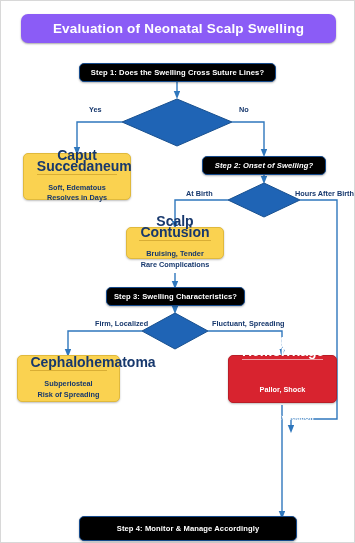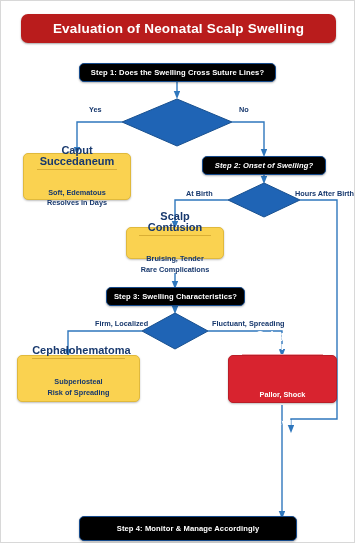--- a/index.html
+++ b/index.html
@@ -13,21 +13,21 @@
     position:relative;
     width:355px;height:543px;
     background:#ffffff;
     box-sizing:border-box;
     border:1px solid #d8d8d8;
   }
   
   .node{position:absolute;box-sizing:border-box;}
 
   .title-bar{
-    background:#b91c1c;
+    background:#8b5cf6;
     border-radius:7px;
     color:#ffffff;
     display:flex;align-items:center;justify-content:center;
     font-weight:bold;
     font-size:13.5px;
     letter-spacing:.2px;
     box-shadow:0 1px 2px rgba(0,0,0,.35);
   }
 
   .step-box{
@@ -47,25 +47,25 @@
     display:flex;flex-direction:column;align-items:center;justify-content:center;
     box-shadow:0 1px 2px rgba(0,0,0,.25);
     padding:3px 4px;
   }
   .outcome.yellow{background:#f9d košt;}
   .outcome.yellow{background:#fad250;border:1px solid #e0b93c;}
   .outcome.red{background:#d8232f;border:1px solid #b91d27;}
 
   .outcome .o-title{
     font-weight:bold;
-    font-size:11px;
+    font-size:14px;
     line-height:11px;
     text-align:center;
     padding-bottom:2px;
-    margin-bottom:18px;
+    margin-bottom:8px;
     width:82%;
   }
   .outcome.yellow .o-title{color:#17386d;border-bottom:1px solid #d9ae34;}
   .outcome.red   .o-title{color:#ffffff;border-bottom:1px solid #f0a0a5;}
 
   .outcome .o-line{
     font-size:7.3px;
     line-height:10.5px;
     text-align:center;
     font-weight:600;
@@ -141,21 +141,21 @@
     <div class="o-line">Soft, Edematous</div>
     <div class="o-line">Resolves in Days</div>
   </div>
 
   <div class="node outcome yellow" style="left:125px;top:226px;width:98px;height:32px;">
     <div class="o-title">Scalp Contusion</div>
     <div class="o-line">Bruising, Tender</div>
     <div class="o-line">Rare Complications</div>
   </div>
 
-  <div class="node outcome yellow" style="left:16px;top:354px;width:123px;height:47px;justify-content:flex-end;">
+  <div class="node outcome yellow" style="left:16px;top:354px;width:103px;height:47px;">
     <div class="o-title">Cephalohematoma</div>
     <div class="o-line">Subperiosteal</div>
     <div class="o-line">Risk of Spreading</div>
   </div>
 
   <div class="node outcome red" style="left:227px;top:354px;width:109px;height:48px;gap:17px;">
     <div class="o-title">Subgaleal Hemorrhage</div>
     <div class="o-line">Pallor, Shock</div>
     <div class="o-line">Urgent Evaluation</div>
   </div>

